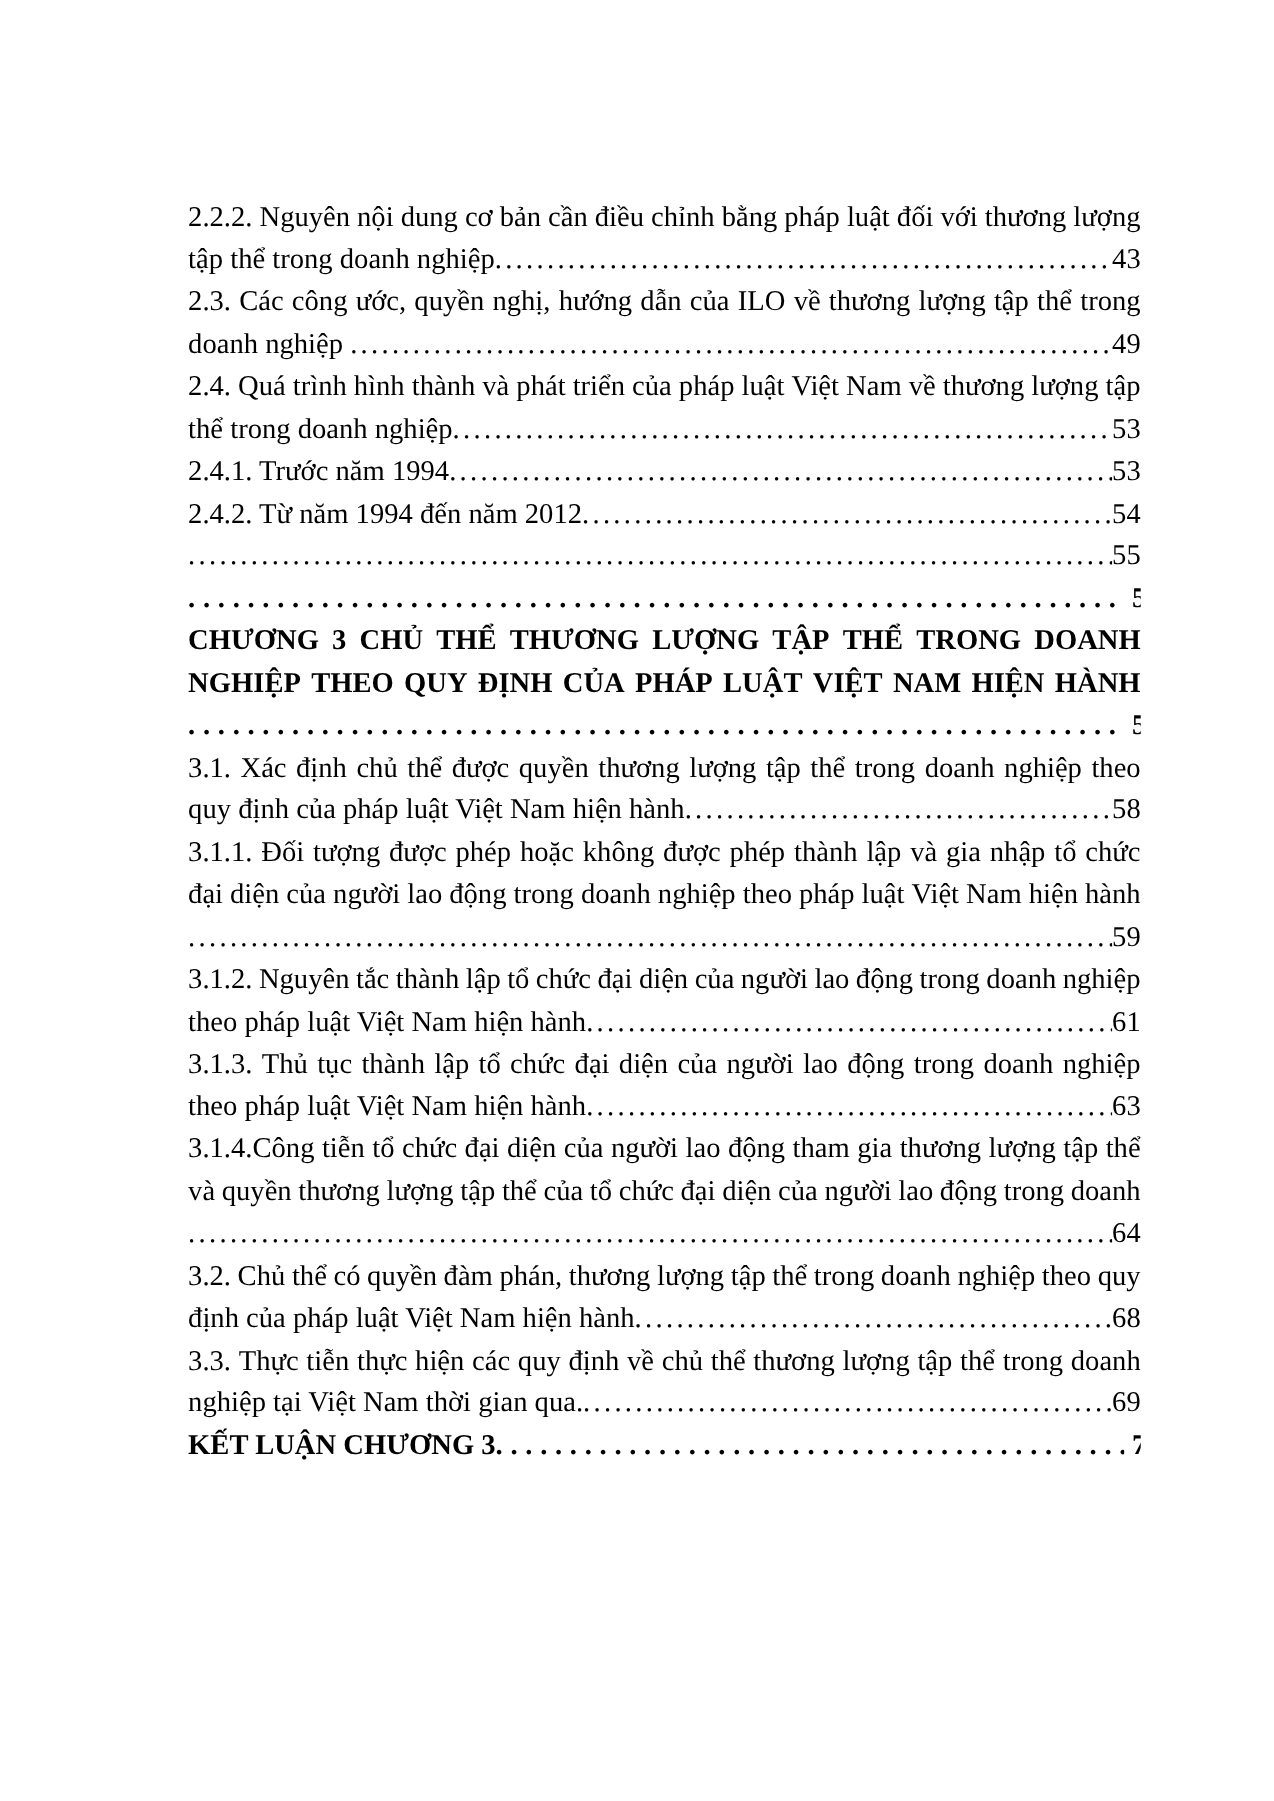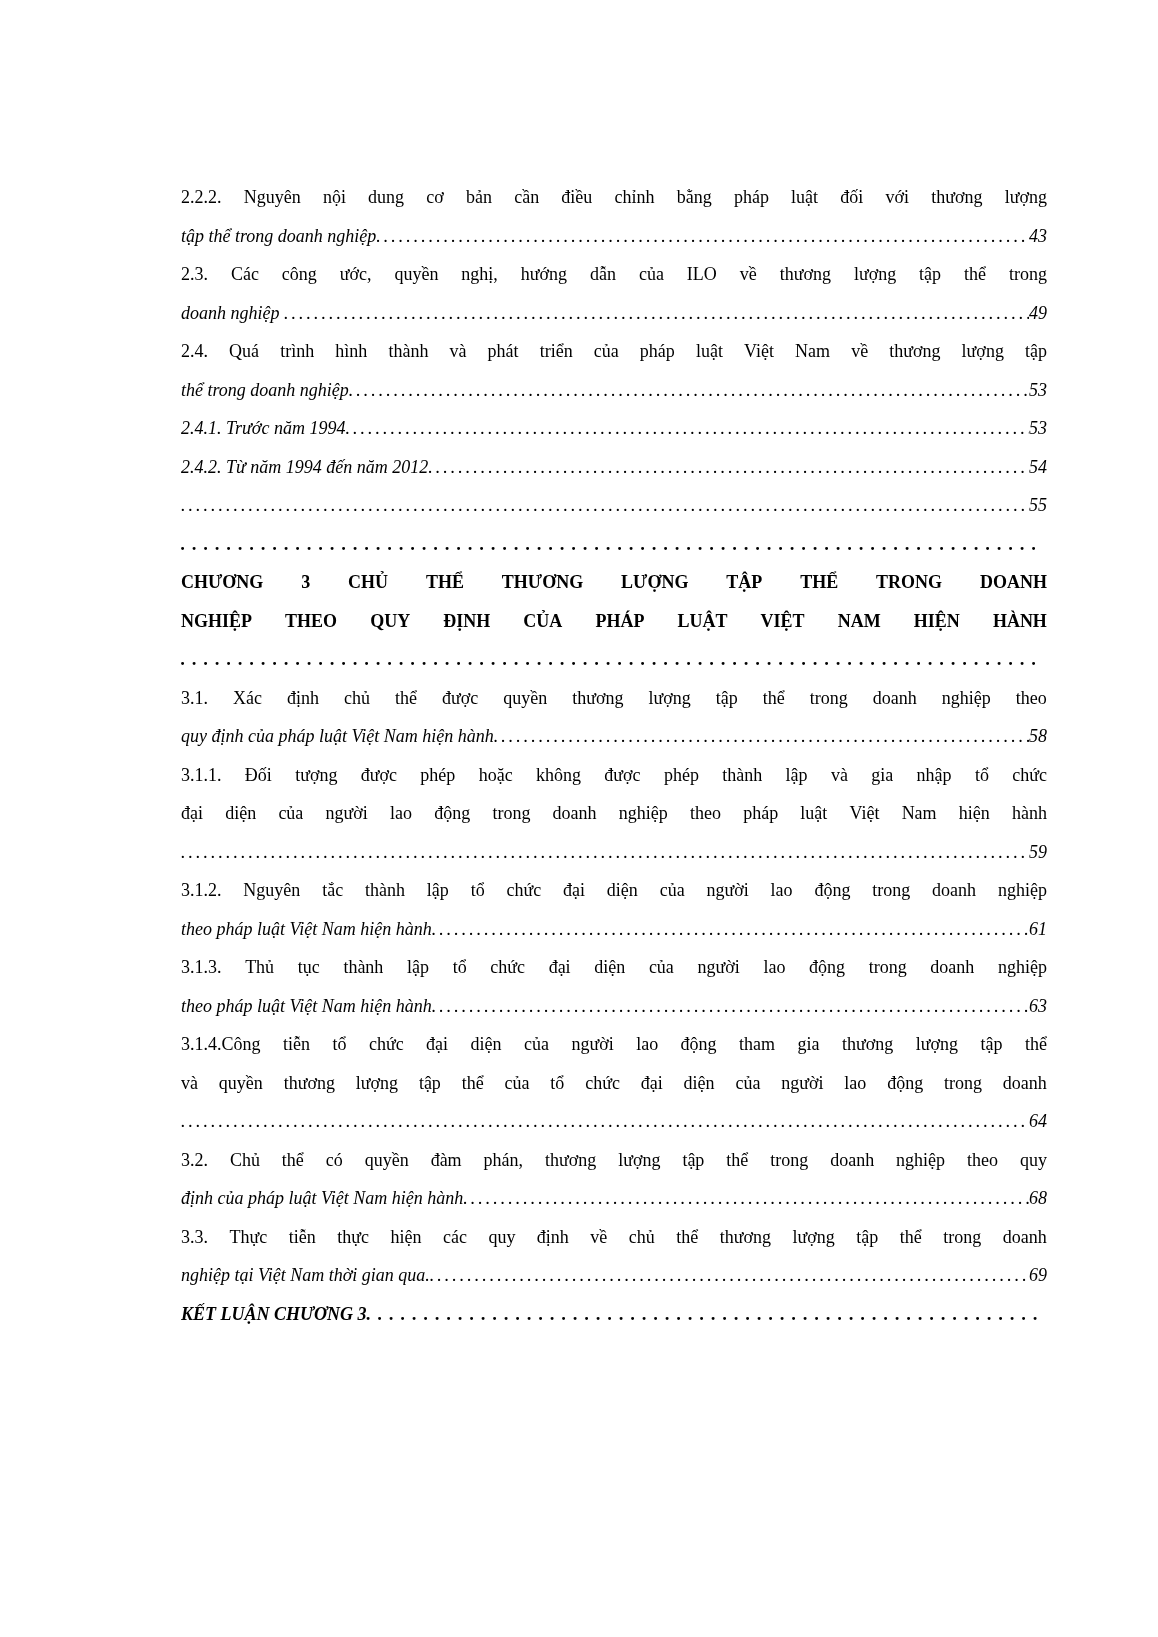--- a/index.html
+++ b/index.html
@@ -3,34 +3,34 @@
 <meta charset="utf-8">
 <style>
   html,body{margin:0;padding:0;}
   body{
     width:1158px;height:1637px;
     background:#ffffff;color:#000000;
     font-family:"Liberation Serif","DejaVu Serif",serif;
     position:relative;overflow:hidden;
   }
   .toc{
-    position:absolute;left:181px;top:178px;width:866px;
-    font-size:18px;line-height:38.5px;
+    position:absolute;left:171px;top:178px;width:866px;
+    font-size:26px;line-height:38.5px;
   }
   .entry{margin:0;}
   .entry.bold{font-weight:bold;}
   
   .line{
     display:flex;justify-content:space-between;
     white-space:nowrap;overflow:hidden;height:38.5px;
   }
   .line span{flex:0 0 auto;}
   
   .lastline{
-    display:flex;align-items:baseline;height:38.5px;overflow:hidden;font-style:italic;
+    display:flex;align-items:baseline;height:38.5px;overflow:hidden;
   }
   .lastline .text{flex:0 0 auto;white-space:pre;}
   .leader{
     flex:1 1 auto;min-width:0;overflow:hidden;white-space:nowrap;
   }
   .leader::after{
     content:"...........................................................................................................................................................................................................";
     letter-spacing:3px;
   }
   .entry.bold .leader::after{letter-spacing:7px;}

